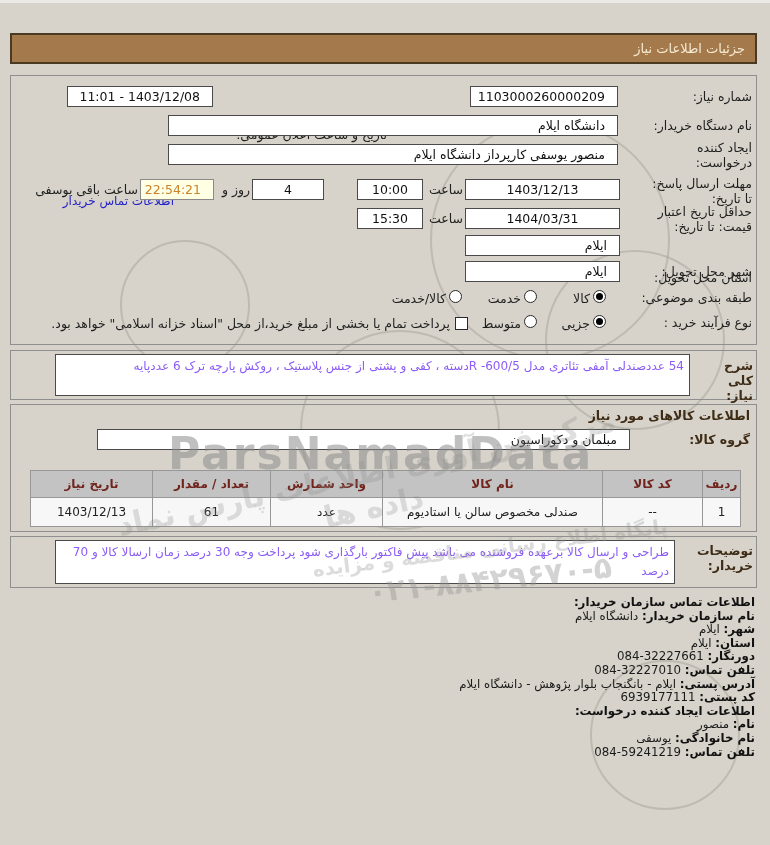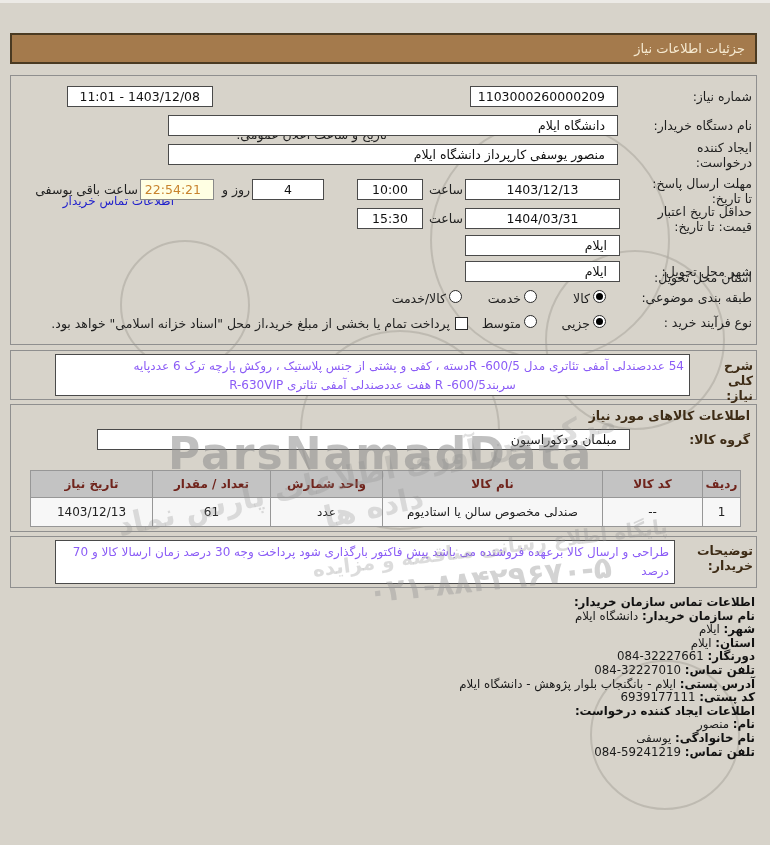--- a/index.html
+++ b/index.html
@@ -145,21 +145,20 @@
 <div class="abs chk" style="left:455px; top:317px;"></div>
 <div class="abs lbl" style="left:35px; top:316px; width:415px;">پرداخت تمام یا بخشی از مبلغ خرید،از محل "اسناد خزانه اسلامی" خواهد بود.</div>
 
 <div class="abs panel" style="left:10px; top:350px; width:747px; height:50px;"></div>
 <div class="abs blbl" style="left:695px; top:358px; width:58px;">
   <div>شرح کلی</div>
   <div>نیاز:</div>
 </div>
 <div class="abs textarea-box" style="left:55px; top:354px; width:635px; height:42px;">
   <div>54 عددصندلی آمفی تئاتری مدل R -600/5دسته ، کفی و پشتی از جنس پلاستیک ، روکش پارچه ترک 6 عددپایه</div>
-  <div style="text-align:center;">سربند600/5- R هفت عددصندلی آمفی تئاتری R-630VIP</div>
 </div>
 
 <div class="abs panel" style="left:10px; top:404px; width:747px; height:128px;"></div>
 <div class="abs blbl" style="left:575px; top:408px; width:175px;">اطلاعات کالاهای مورد نیاز</div>
 <div class="abs blbl" style="left:638px; top:432px; width:112px;">گروه کالا:</div>
 <div class="abs tbox right" style="left:97px; top:429px; width:533px;">مبلمان و دکوراسیون</div>
 
 <table class="items" dir="rtl">
   <colgroup>
     <col style="width:38px">

